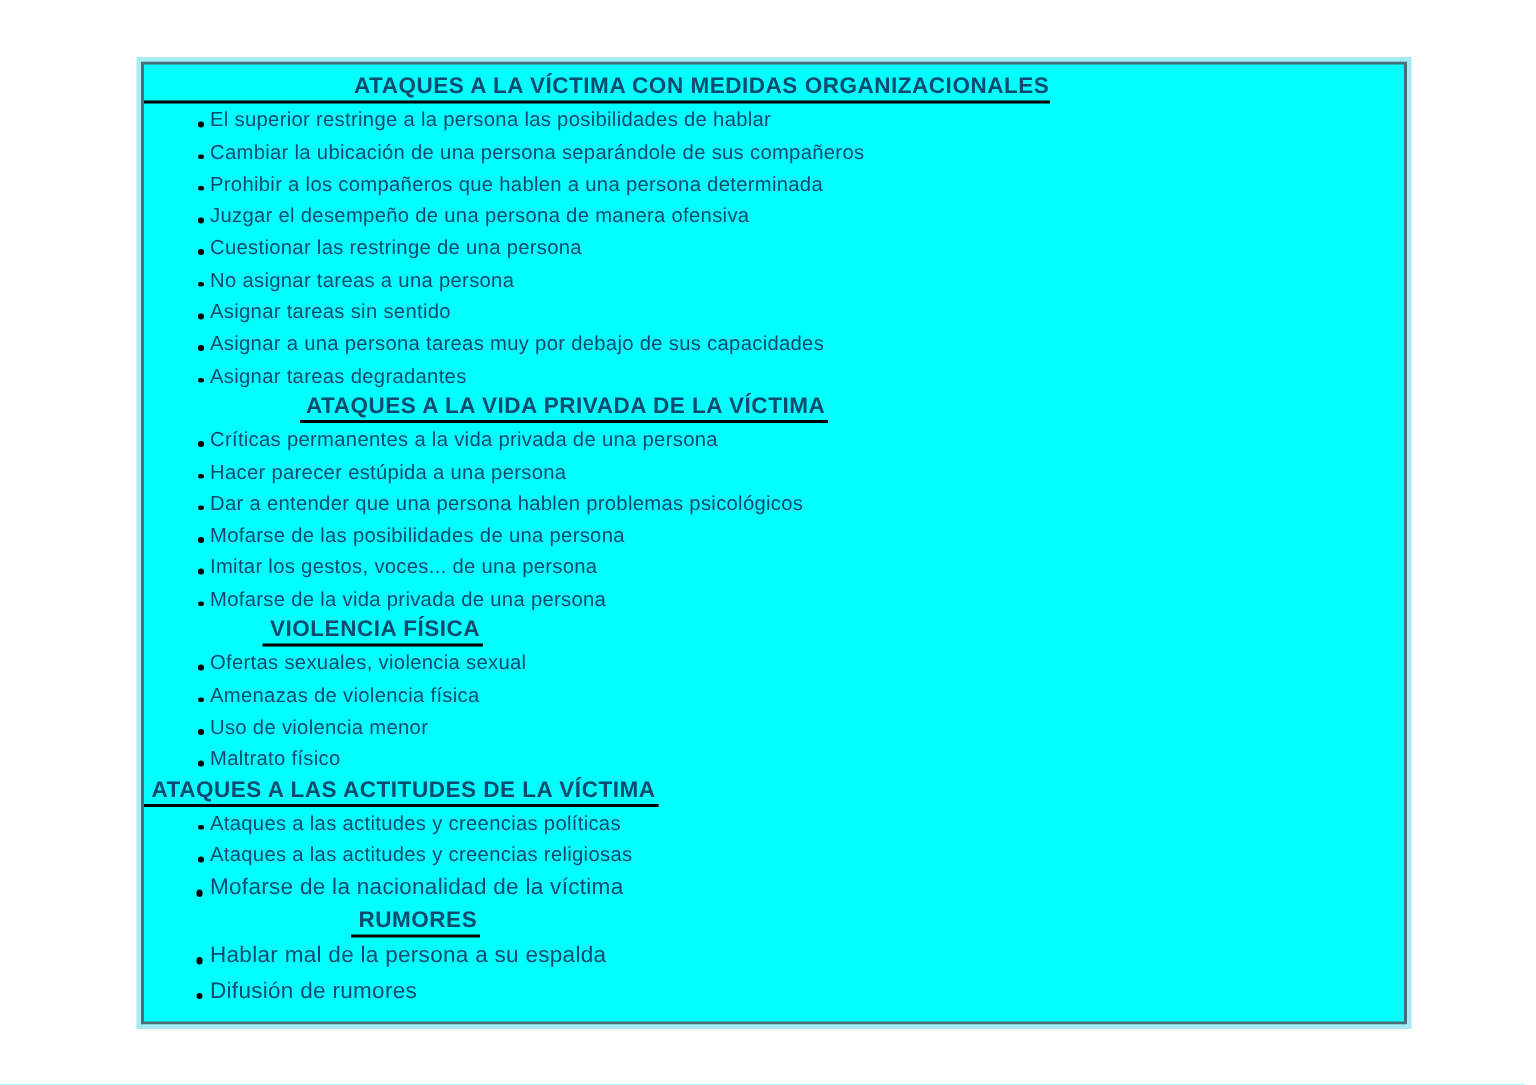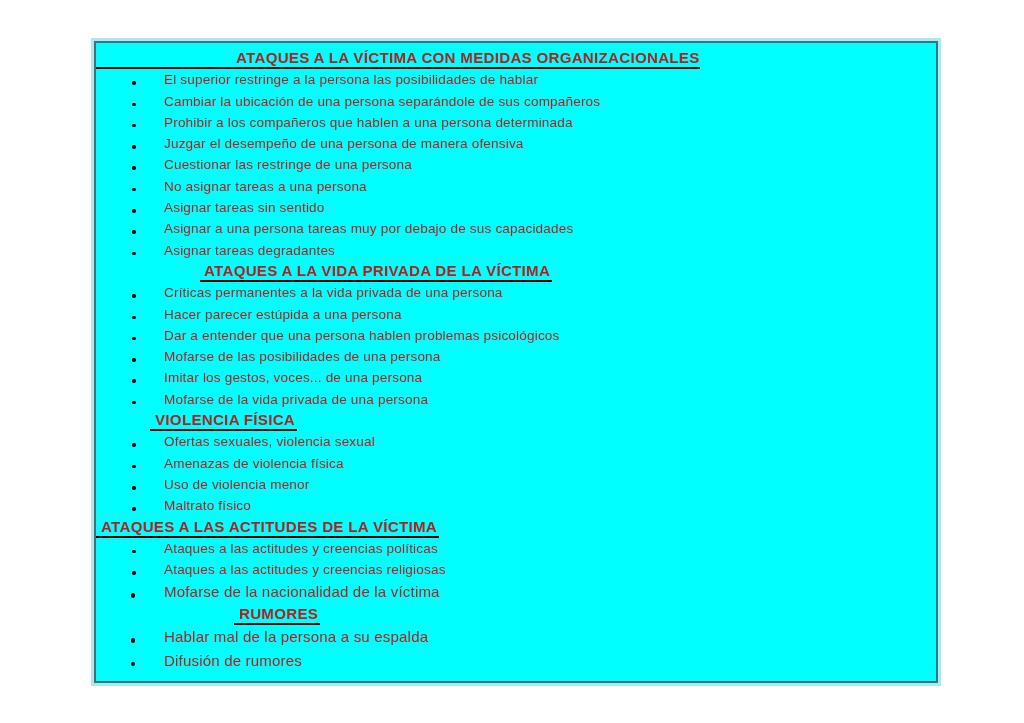--- a/index.html
+++ b/index.html
@@ -2,21 +2,21 @@
 <html><head>
 <meta charset="utf-8">
 <style>
   html, body { margin: 0; padding: 0; }
   .page {
     position: relative;
     width: 1024px;
     height: 723px;
     background: #ffffff;
     font-family: "Liberation Sans", sans-serif;
-    color: #b91c1c;
+    color: #0c4a6e;
     overflow: hidden;
   }
   .board {
     position: absolute;
     left: 94px;
     top: 41px;
     width: 844px;
     height: 642px;
     box-sizing: border-box;
     background: #00ffff;
@@ -24,21 +24,21 @@
     outline: 3px solid #a6ebf1;
     padding: 5px 6px 0 0;
     overflow: hidden;
   }
   .row {
     line-height: 21.3px;
     font-size: 13.5px;
     letter-spacing: 0.2px;
     white-space: nowrap;
   }
-  .item { position: relative; padding-left: 68px; }
+  .item { position: relative; padding-left: 44px; }
   .bullet {
     position: absolute;
     left: 36px;
     top: 12px;
     width: 3.6px;
     height: 3.6px;
     background: #000;
     border-radius: 50%;
   }
   .large { font-size: 15px; line-height: 23.6px; }
@@ -48,21 +48,21 @@
     font-weight: bold;
     font-size: 15px;
     letter-spacing: 0.35px;
     border-bottom: 2px solid #000;
     line-height: 19.3px;
     margin-bottom: 0;
     white-space: nowrap;
   }
   .t1 { padding-left: 140px; margin-left: 0; }
   .t2 { margin-left: 104px; padding: 0 2px 0 4px; }
-  .t3 { margin-left: 54px; padding: 0 2px 0 5px; text-align: right; }
+  .t3 { margin-left: 79px; padding: 0 2px 0 5px; text-align: right; }
   .t4 { padding: 0 2px 0 5px; }
   .t5 { margin-left: 138px; padding: 0 2px 0 5px; }
 </style>
 </head>
 <body>
 
 <div class="page">
   <div class="board">
 
     <div class="title t1">ATAQUES A LA VÍCTIMA CON MEDIDAS ORGANIZACIONALES</div>

